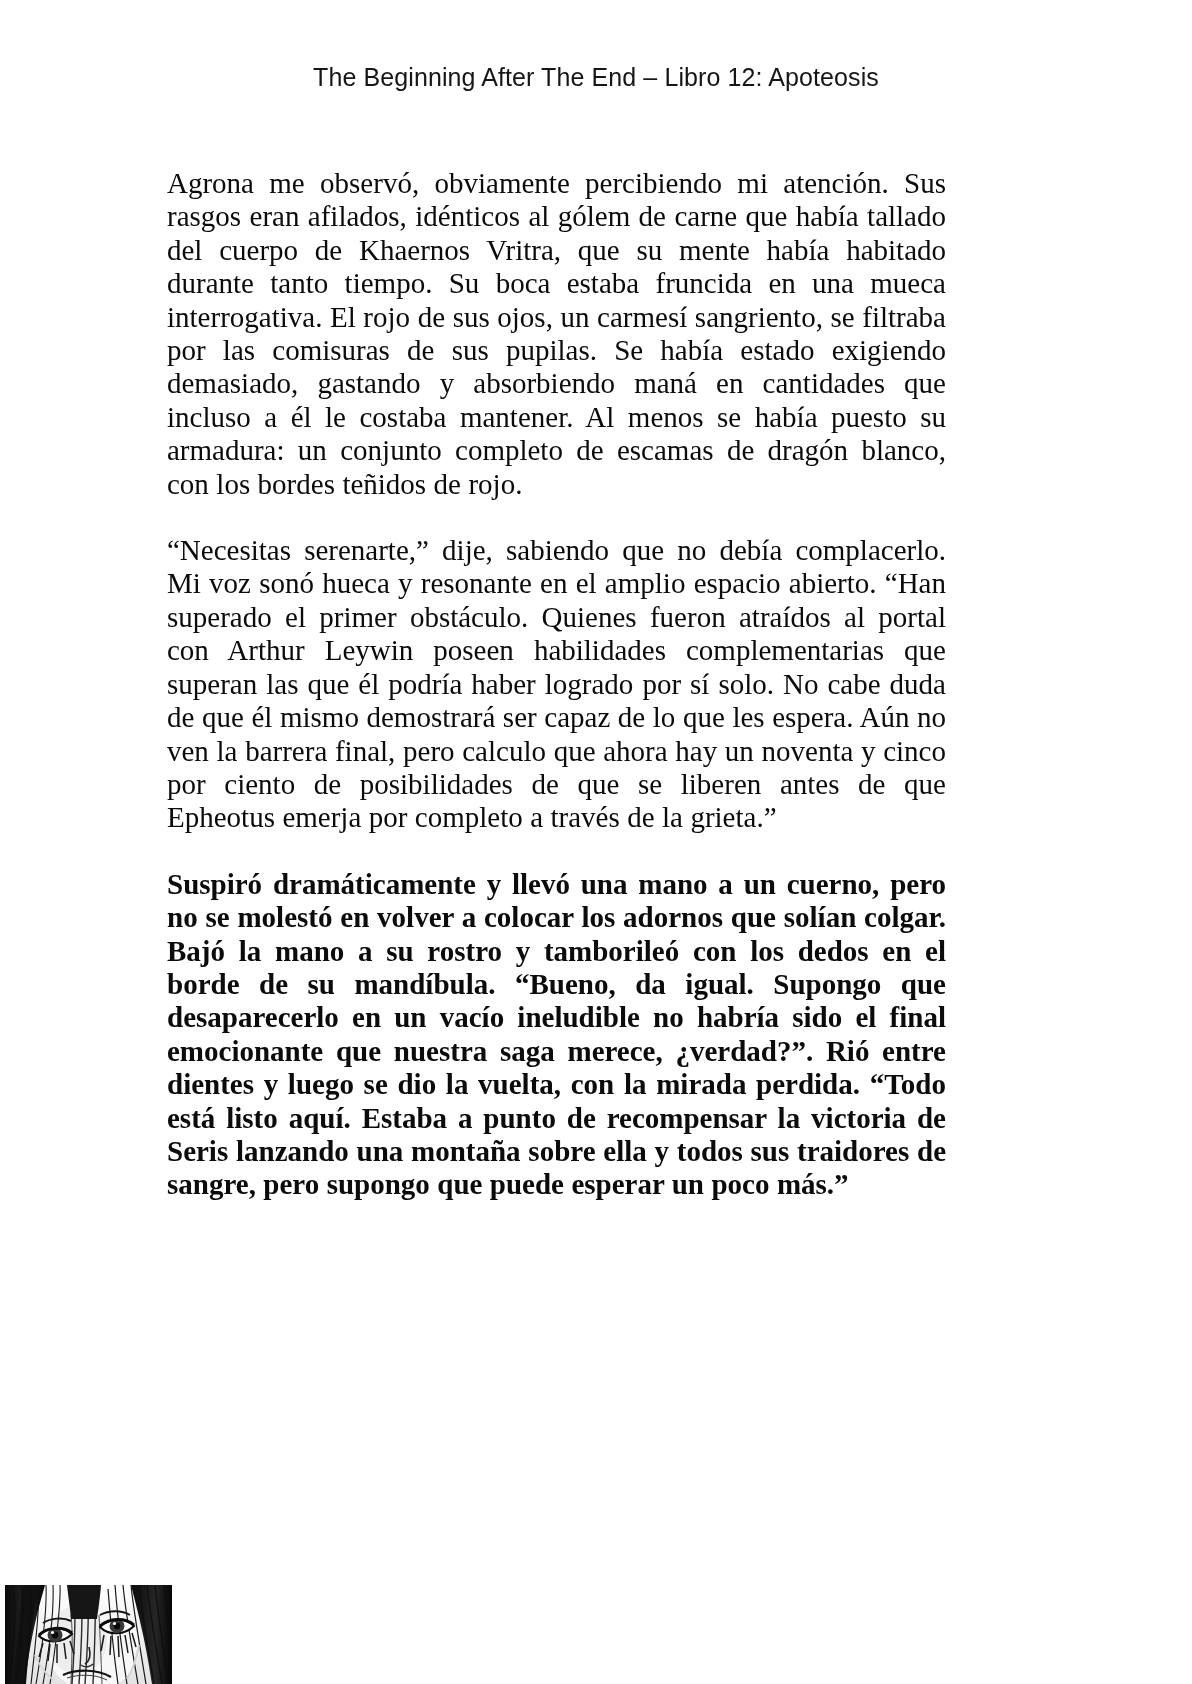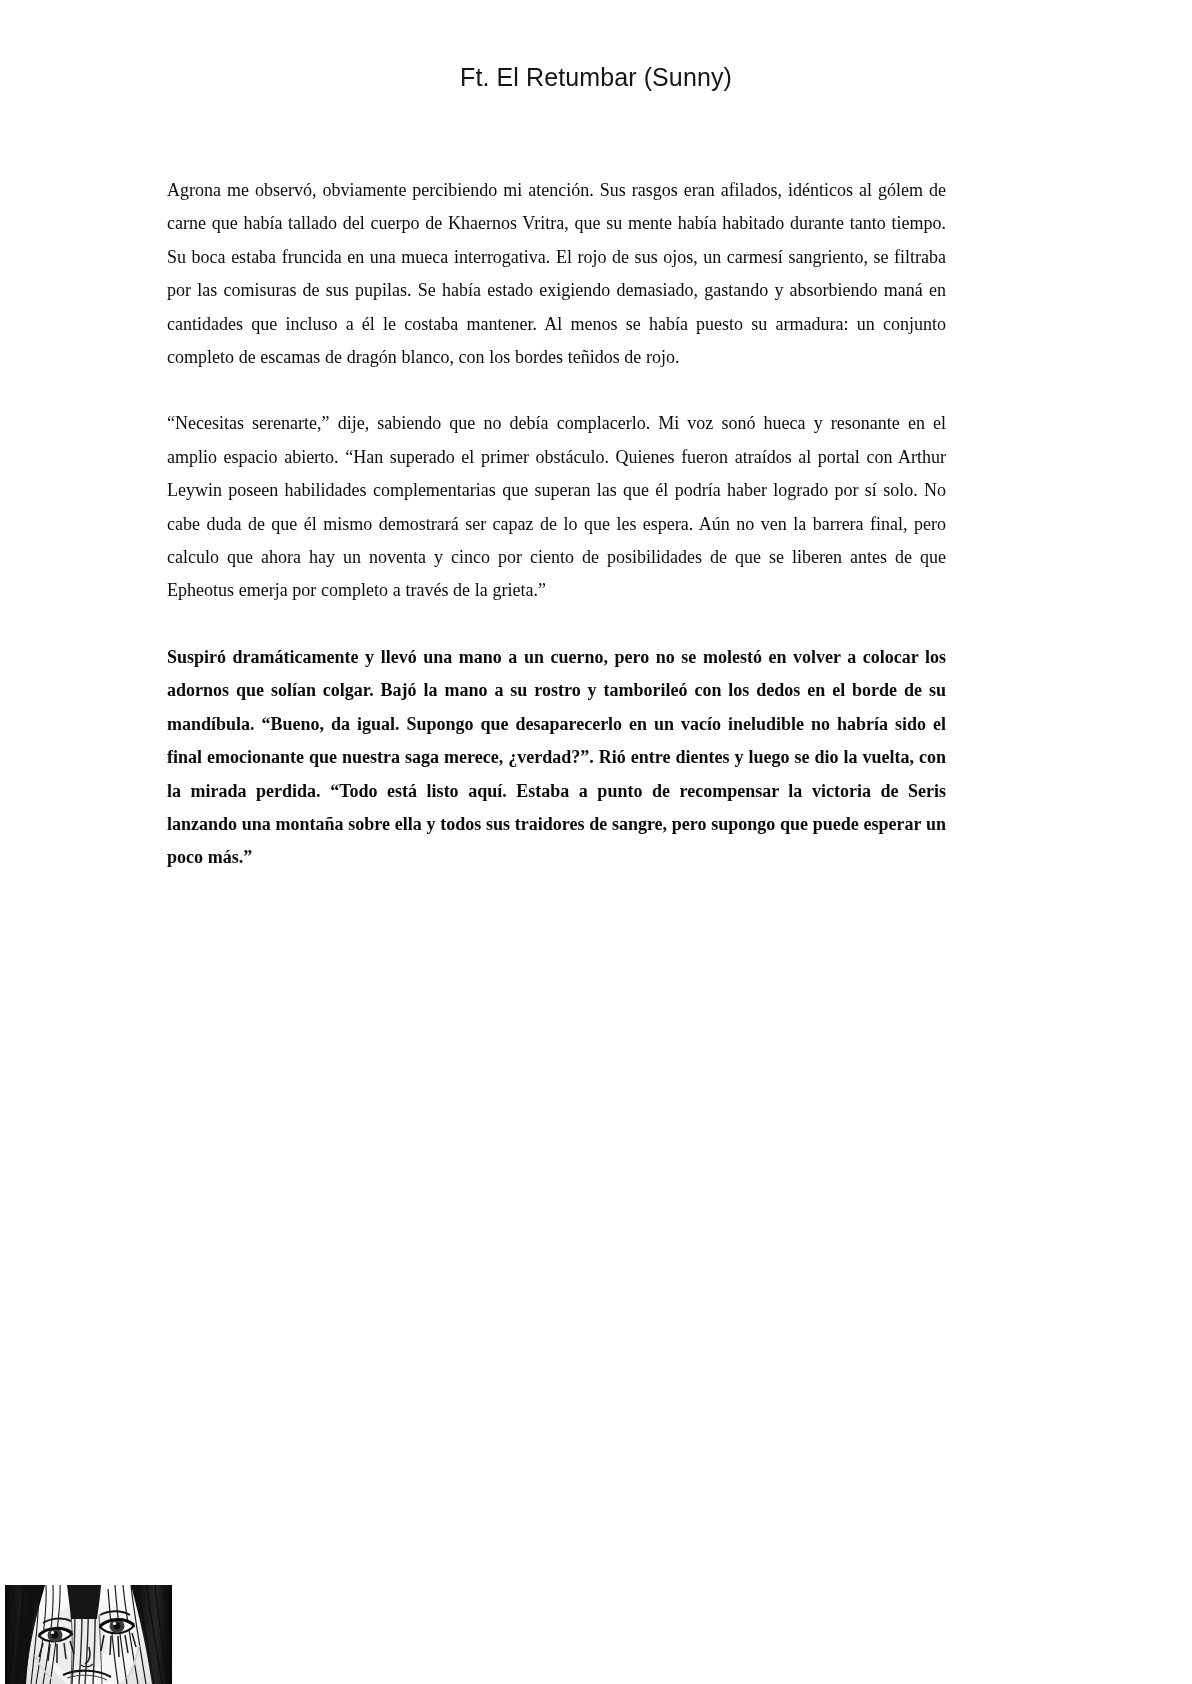--- a/index.html
+++ b/index.html
@@ -45,26 +45,26 @@
   
   .body-block {
     position: absolute;
     left: 167px;
     top: 163px;
     width: 779px;
   }
 
   .para {
     font-family: "Liberation Serif", serif;
-    font-size: 18px;
+    font-size: 29px;
     line-height: 33.4px;
     text-align: justify;
     text-justify: inter-word;
     color: #0b0b0b;
-    margin: 11px 0 33px 0;
+    margin: 4px 0 33px 0;
     hyphens: none;
     word-spacing: 0.2px;
   }
   .para:last-child { margin-bottom: 0; font-weight: bold; }
 
   
   .corner-illustration {
     position: absolute;
     left: 5px;
     top: 1585px;
@@ -78,21 +78,21 @@
     width: 167px;
     height: 99px;
   }
 </style>
 </head>
 <body>
 
 <div class="page">
 
   <div class="doc-header">
-    <span class="hline">Ft. El Retumbar (Sunny)</span>
+    <span class="hline">The Beginning After The End – Libro 12: Apoteosis</span>
   </div>
 
   <div class="body-block">
     <p class="para">Agrona me observó, obviamente percibiendo mi atención. Sus rasgos eran afilados, idénticos al gólem de carne que había tallado del cuerpo de Khaernos Vritra, que su mente había habitado durante tanto tiempo. Su boca estaba fruncida en una mueca interrogativa. El rojo de sus ojos, un carmesí sangriento, se filtraba por las comisuras de sus pupilas. Se había estado exigiendo demasiado, gastando y absorbiendo maná en cantidades que incluso a él le costaba mantener. Al menos se había puesto su armadura: un conjunto completo de escamas de dragón blanco, con los bordes teñidos de rojo.</p>
     <p class="para">“Necesitas serenarte,” dije, sabiendo que no debía complacerlo. Mi voz sonó hueca y resonante en el amplio espacio abierto. “Han superado el primer obstáculo. Quienes fueron atraídos al portal con Arthur Leywin poseen habilidades complementarias que superan las que él podría haber logrado por sí solo. No cabe duda de que él mismo demostrará ser capaz de lo que les espera. Aún no ven la barrera final, pero calculo que ahora hay un noventa y cinco por ciento de posibilidades de que se liberen antes de que Epheotus emerja por completo a través de la grieta.”</p>
     <p class="para">Suspiró dramáticamente y llevó una mano a un cuerno, pero no se molestó en volver a colocar los adornos que solían colgar. Bajó la mano a su rostro y tamborileó con los dedos en el borde de su mandíbula. “Bueno, da igual. Supongo que desaparecerlo en un vacío ineludible no habría sido el final emocionante que nuestra saga merece, ¿verdad?”. Rió entre dientes y luego se dio la vuelta, con la mirada perdida. “Todo está listo aquí. Estaba a punto de recompensar la victoria de Seris lanzando una montaña sobre ella y todos sus traidores de sangre, pero supongo que puede esperar un poco más.”</p>
   </div>
 
   <div class="corner-illustration">
     <svg viewBox="0 0 167 99" preserveAspectRatio="none" aria-hidden="true">

